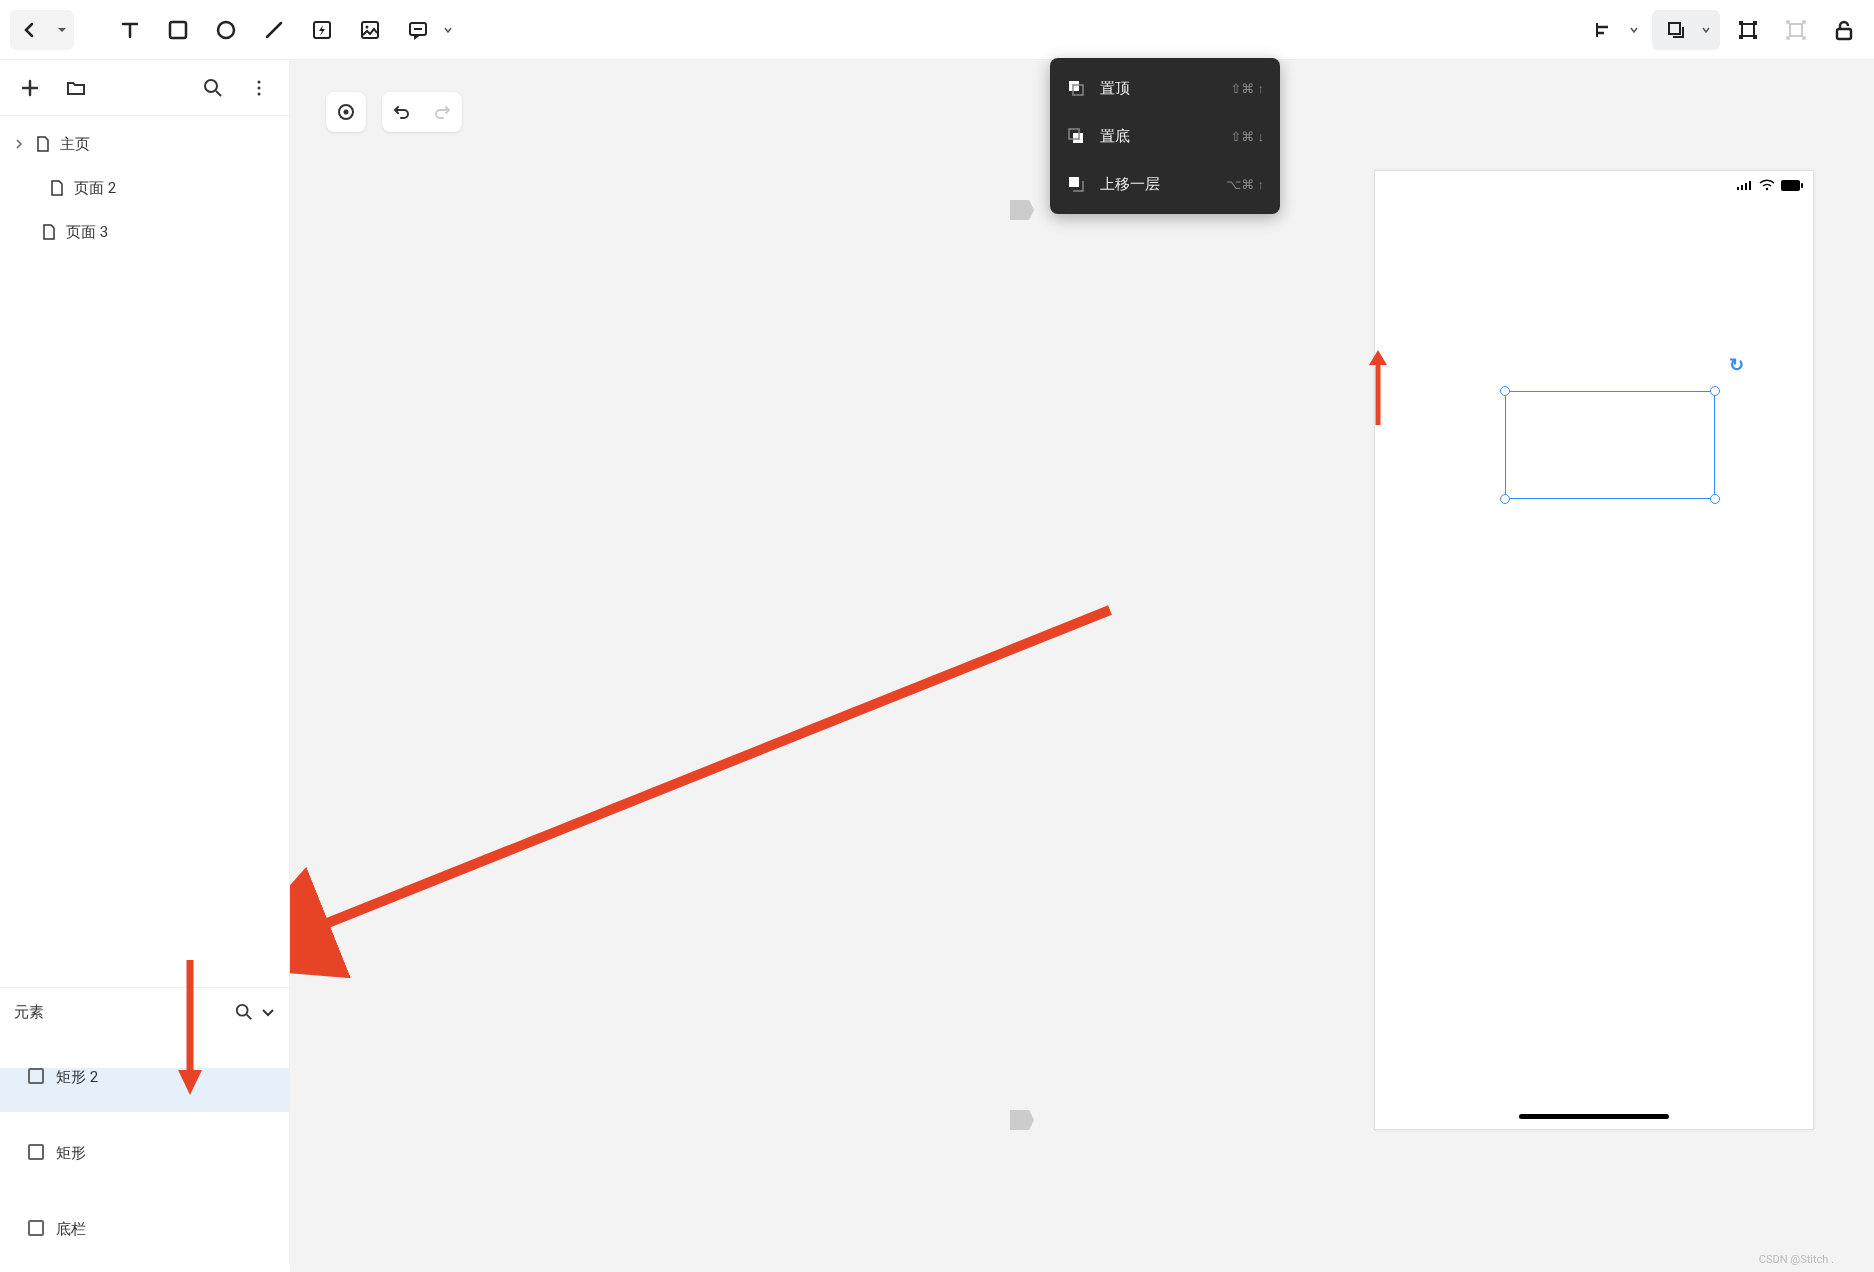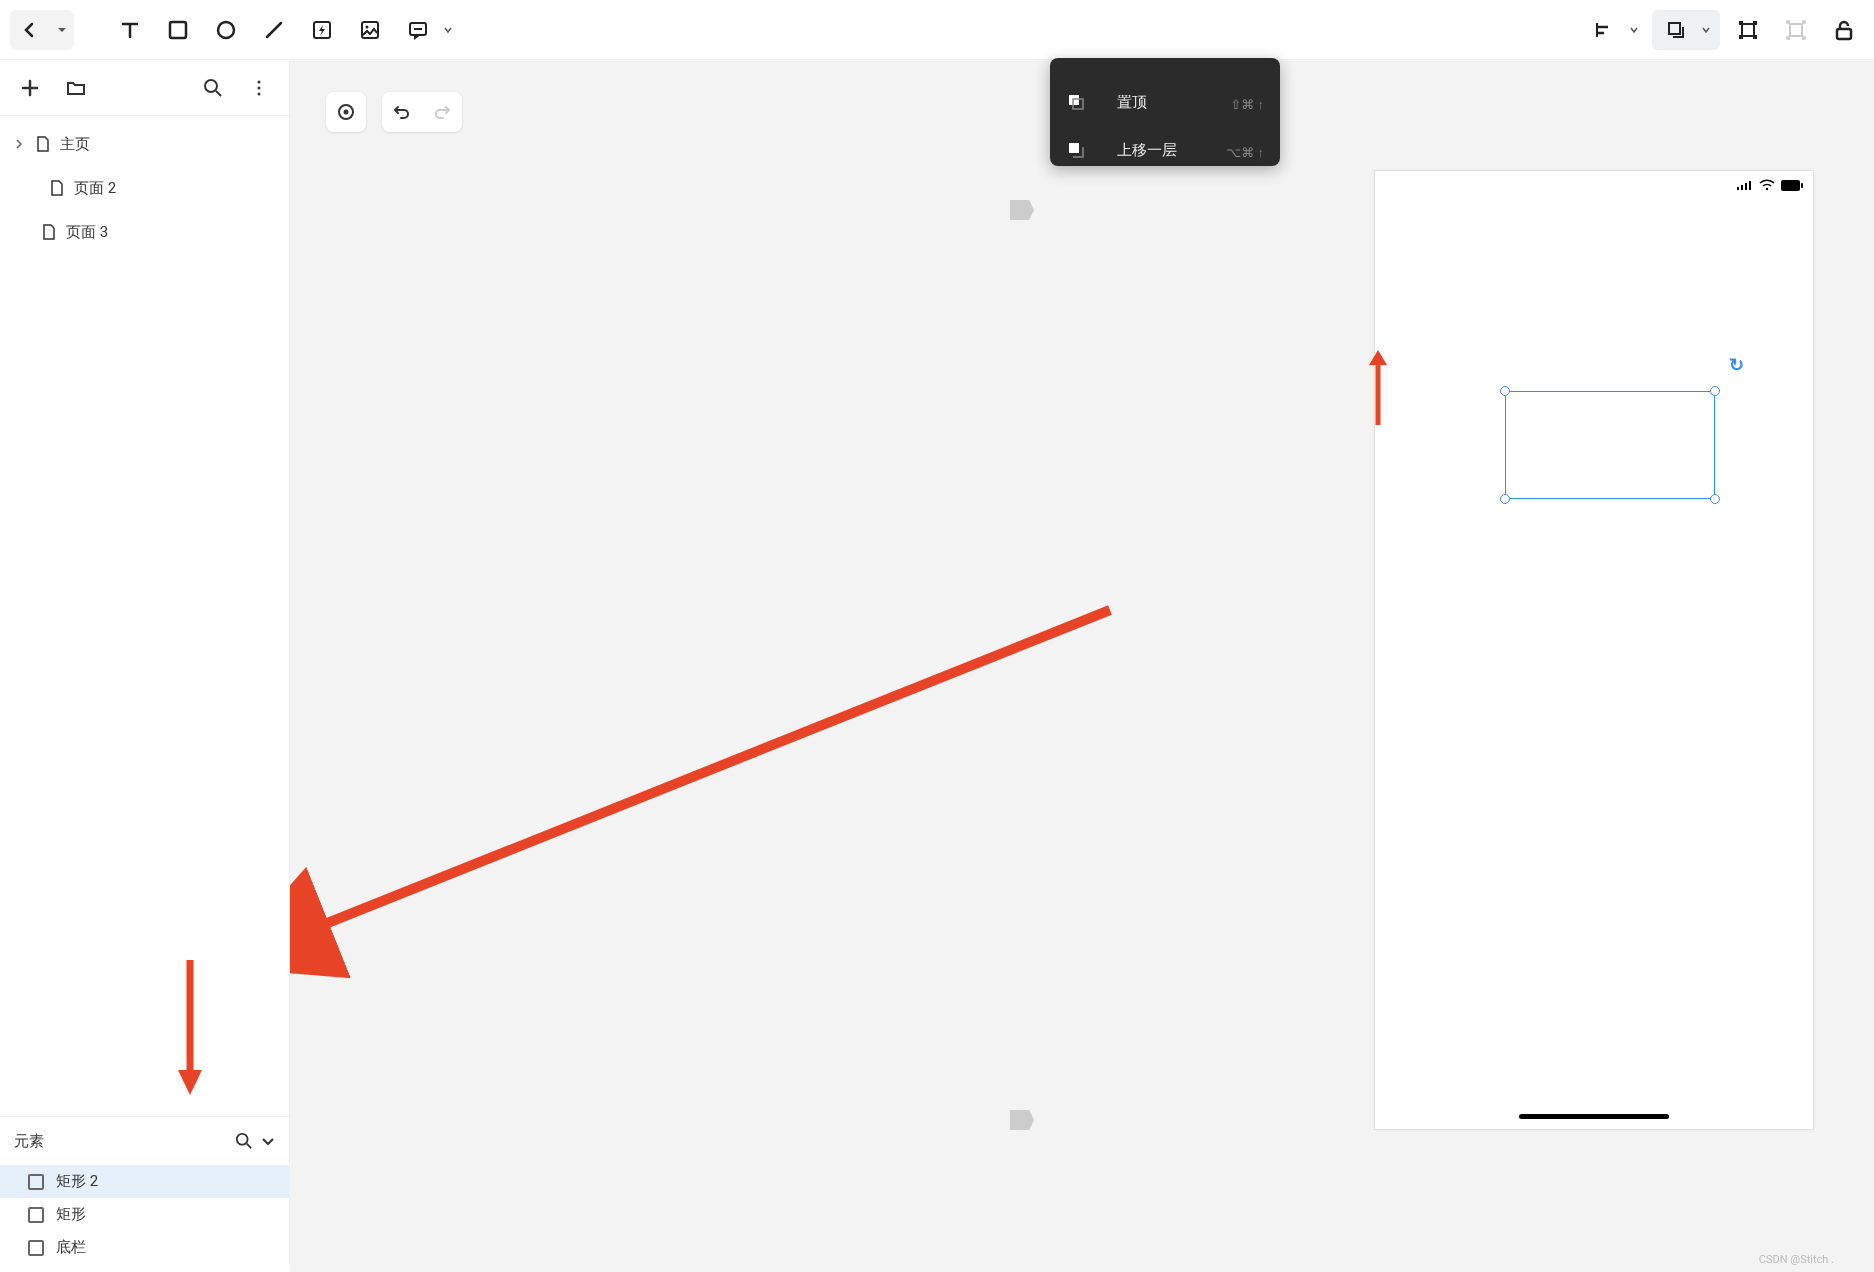--- a/index.html
+++ b/index.html
@@ -21,21 +21,21 @@
 .side-head .spacer { flex: 1; }
 .side-head .icon-btn { width: 36px; height: 36px; display: flex; align-items: center; justify-content: center; border-radius: 6px; cursor: pointer; }
 .side-pages { padding: 6px 0; }
 .page-row { display: flex; align-items: center; height: 44px; padding: 0 10px 0 14px; gap: 8px; cursor: pointer; font-size: 15px; color: #333; }
 .page-row .caret { width: 12px; color: #666; }
 .page-row .page-icon { width: 18px; height: 18px; display: flex; align-items: center; justify-content: center; }
 
 .side-elements { margin-top: auto; border-top: 1px solid #eee; }
 .elem-header { display: flex; align-items: center; height: 48px; padding: 0 14px; gap: 8px; font-size: 15px; color: #333; }
 .elem-header .spacer { flex: 1; }
-.elem-row { display: flex; align-items: center; height: 33px; padding: 0 14px 0 28px; gap: 12px; font-size: 15px; color: #333; cursor: pointer; }
+.elem-row { display: flex; height: 44px; padding: 0 14px 0 28px; gap: 12px; font-size: 15px; color: #333; cursor: pointer; margin-top: 32px; }
 .elem-row.selected { background: #e6f0fa; }
 .elem-row .sq { width: 16px; height: 16px; border: 2px solid #666; border-radius: 2px; }
 .elem-row .bar { width: 18px; height: 12px; border: 2px solid #666; border-radius: 2px; position: relative; }
 .elem-row .bar::after { content: ''; position: absolute; left: 2px; top: 2px; width: 4px; height: 4px; background: #666; }
 
 .canvas { position: absolute; left: 290px; top: 60px; right: 0; bottom: 0; background: #f3f3f3; }
 .canvas-controls { position: absolute; left: 36px; top: 32px; display: flex; gap: 16px; }
 .cc-btn { width: 40px; height: 40px; background: #fff; border-radius: 8px; display: flex; align-items: center; justify-content: center; box-shadow: 0 1px 3px rgba(0,0,0,0.1); cursor: pointer; }
 .cc-group { display: flex; background: #fff; border-radius: 8px; box-shadow: 0 1px 3px rgba(0,0,0,0.1); }
 .cc-group .cc-sub { width: 40px; height: 40px; display: flex; align-items: center; justify-content: center; cursor: pointer; }
@@ -45,21 +45,21 @@
 
 .device-frame { position: absolute; right: 60px; top: 110px; width: 440px; height: 960px; background: #fff; border: 1px solid #e0e0e0; box-shadow: 0 0 4px rgba(0,0,0,0.05); }
 .device-status { height: 28px; display: flex; align-items: center; justify-content: flex-end; padding: 0 10px; gap: 6px; font-size: 12px; }
 .device-home { position: absolute; bottom: 10px; left: 50%; transform: translateX(-50%); width: 150px; height: 5px; background: #000; border-radius: 3px; }
 
 .selected-rect { position: absolute; border: 1.5px solid #338ef7; background: #fff; }
 .handle { position: absolute; width: 10px; height: 10px; background: #fff; border: 1.5px solid #338ef7; border-radius: 50%; }
 .rotate-handle { position: absolute; color: #338ef7; font-size: 18px; font-weight: bold; }
 
 .dropdown-menu { position: absolute; background: #2b2b2b; border-radius: 8px; padding: 6px 0; box-shadow: 0 4px 16px rgba(0,0,0,0.3); min-width: 230px; }
-.menu-item { display: flex; align-items: flex-end; height: 48px; padding: 0 16px; gap: 31px; color: #eee; font-size: 15px; cursor: pointer; }
+.menu-item { display: flex; align-items: center; height: 48px; padding: 0 16px; gap: 14px; color: #eee; font-size: 15px; cursor: pointer; }
 .menu-item .mi-icon { width: 20px; height: 20px; display: flex; align-items: center; justify-content: center; }
 .menu-item .mi-label { flex: 1; }
 .menu-item .mi-shortcut { color: #888; font-size: 13px; }
 
 .arrow-red { position: absolute; pointer-events: none; }
 .watermark { position: absolute; right: 40px; bottom: 6px; font-size: 11px; color: #bbb; }
 
 svg { display: block; }
 </style>
 </head>
@@ -338,20 +338,30 @@
   <div class="dropdown-menu" style="left:760px; top:-2px;">
     <div class="menu-item">
       <span class="mi-icon">
           <svg width="18" height="18" viewBox="0 0 18 18">
             <rect x="2" y="2" width="10" height="10" fill="#fff"></rect>
             <rect x="6" y="6" width="10" height="10" fill="none" stroke="#888" stroke-width="1.5"></rect>
           </svg>
         </span>
       <span class="mi-label">置顶</span>
       <span class="mi-shortcut">⇧⌘ ↑</span>
+    </div>
+    <div class="menu-item">
+      <span class="mi-icon">
+          <svg width="18" height="18" viewBox="0 0 18 18">
+            <rect x="6" y="6" width="10" height="10" fill="#fff"></rect>
+            <rect x="2" y="2" width="10" height="10" fill="none" stroke="#888" stroke-width="1.5"></rect>
+          </svg>
+        </span>
+      <span class="mi-label">置底</span>
+      <span class="mi-shortcut">⇧⌘ ↓</span>
     </div>
     <div class="menu-item">
       <span class="mi-icon">
           <svg width="18" height="18" viewBox="0 0 18 18">
             <rect x="2" y="2" width="10" height="10" fill="#fff"></rect>
             <path d="M6 16 h10 v-10" stroke="#888" stroke-width="1.5" fill="none"></path>
           </svg>
         </span>
       <span class="mi-label">上移一层</span>
       <span class="mi-shortcut">⌥⌘ ↑</span>

